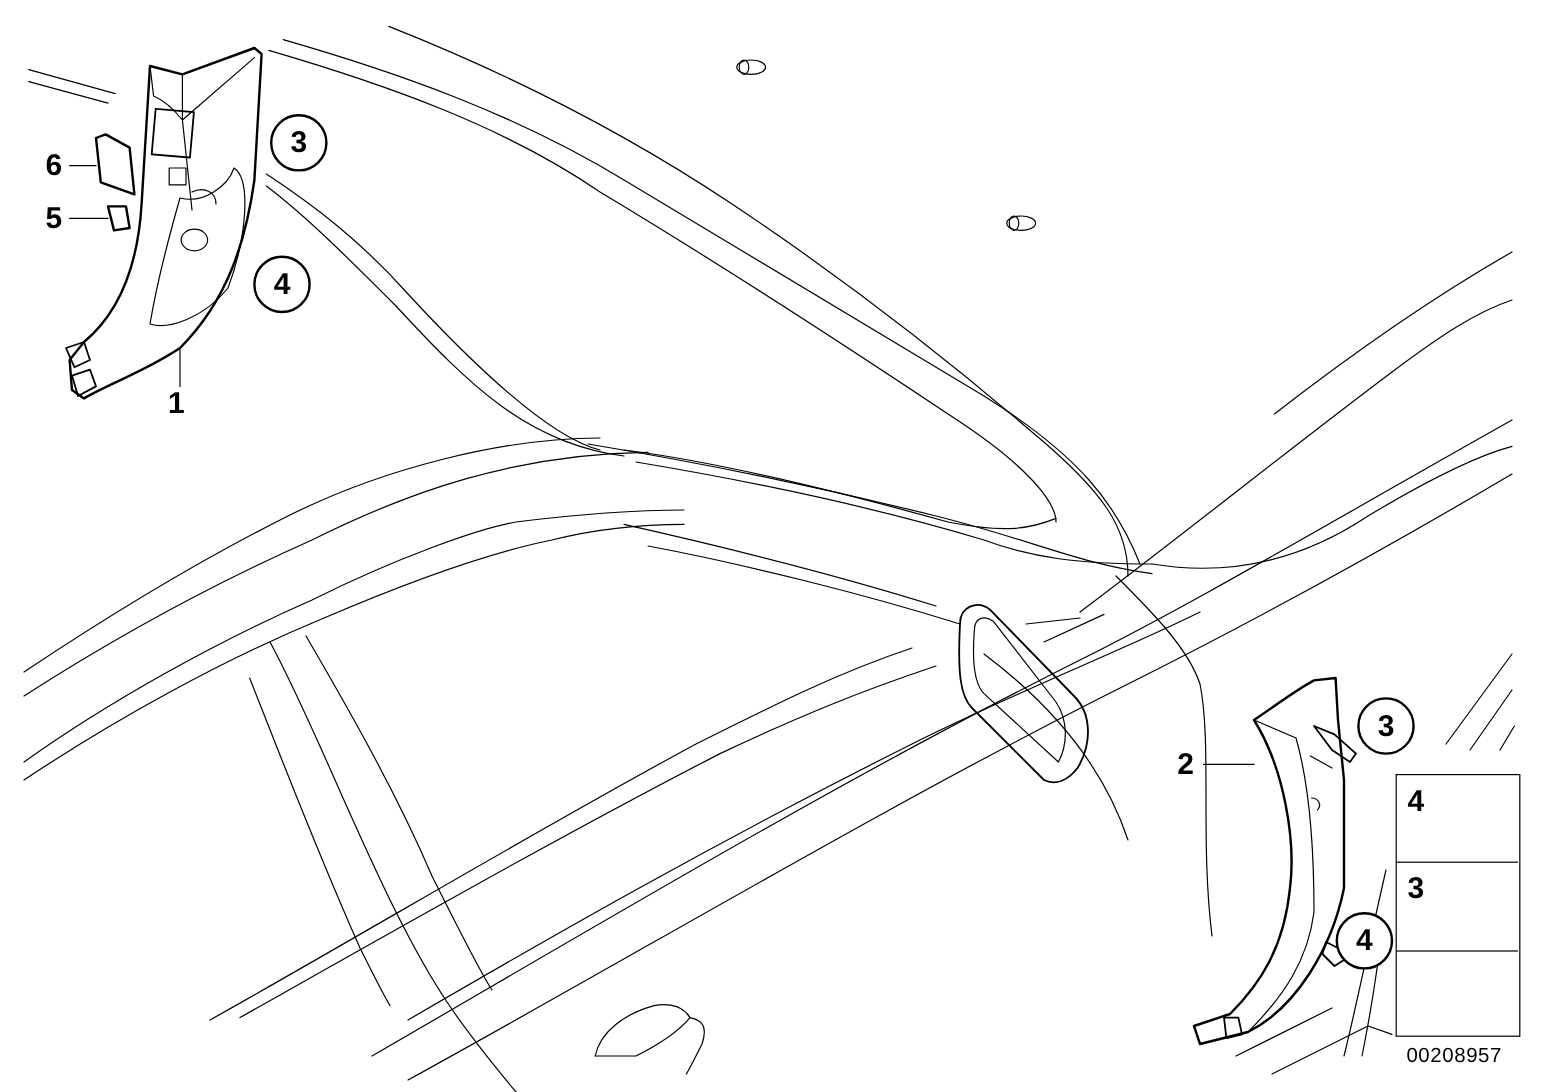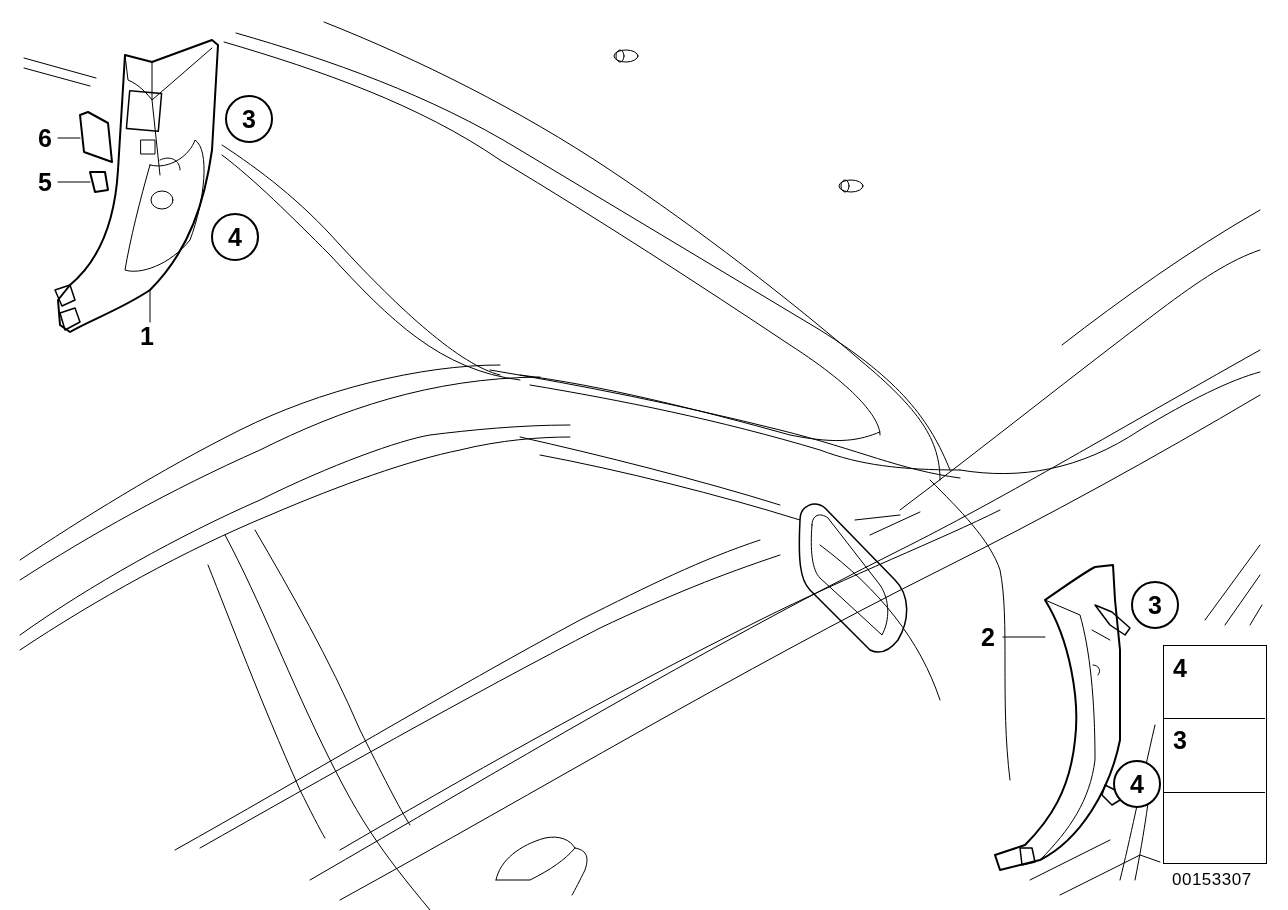--- a/index.html
+++ b/index.html
@@ -155,13 +155,13 @@
 
 <div class="legend-box">
   <div class="legend-cell" style="top:0; height:72px;">
     <span class="legend-num">4</span>
   </div>
   <div class="legend-cell" style="top:72px; height:74px;">
     <span class="legend-num">3</span>
   </div>
 </div>
 
-<div class="docnum">00153307</div>
+<div class="docnum">00208957</div>
 
 </body></html>

